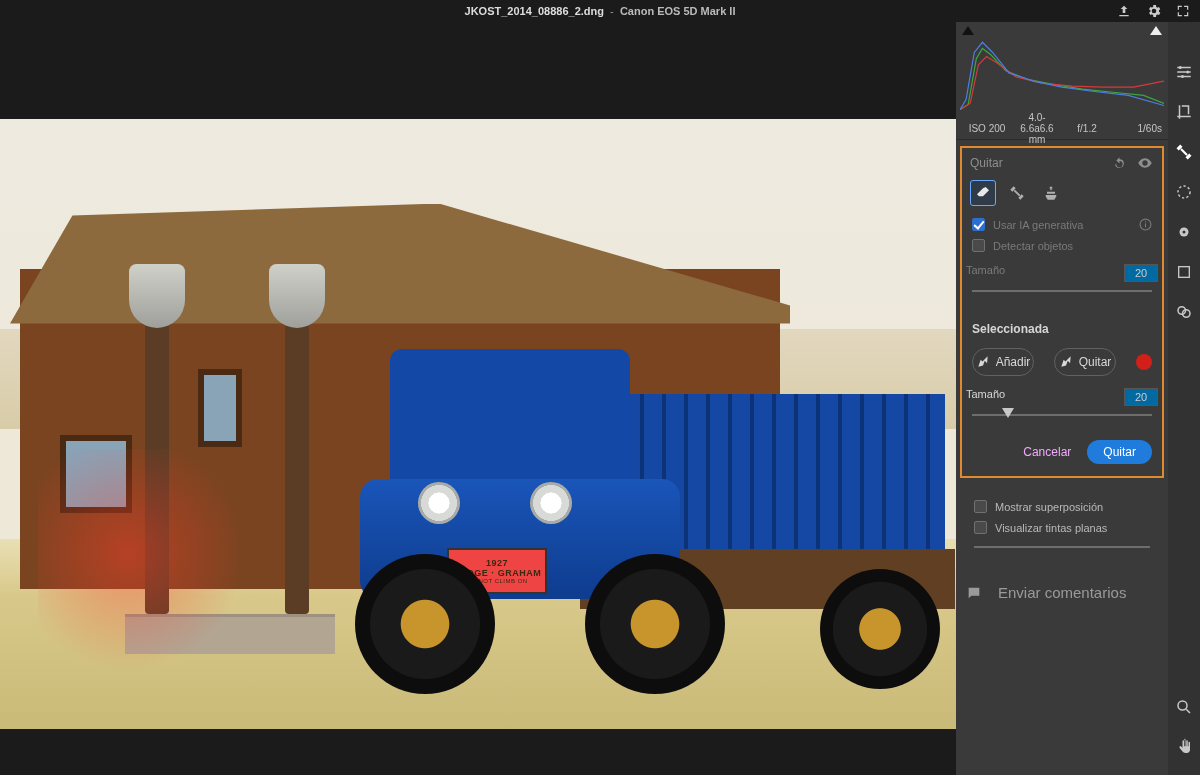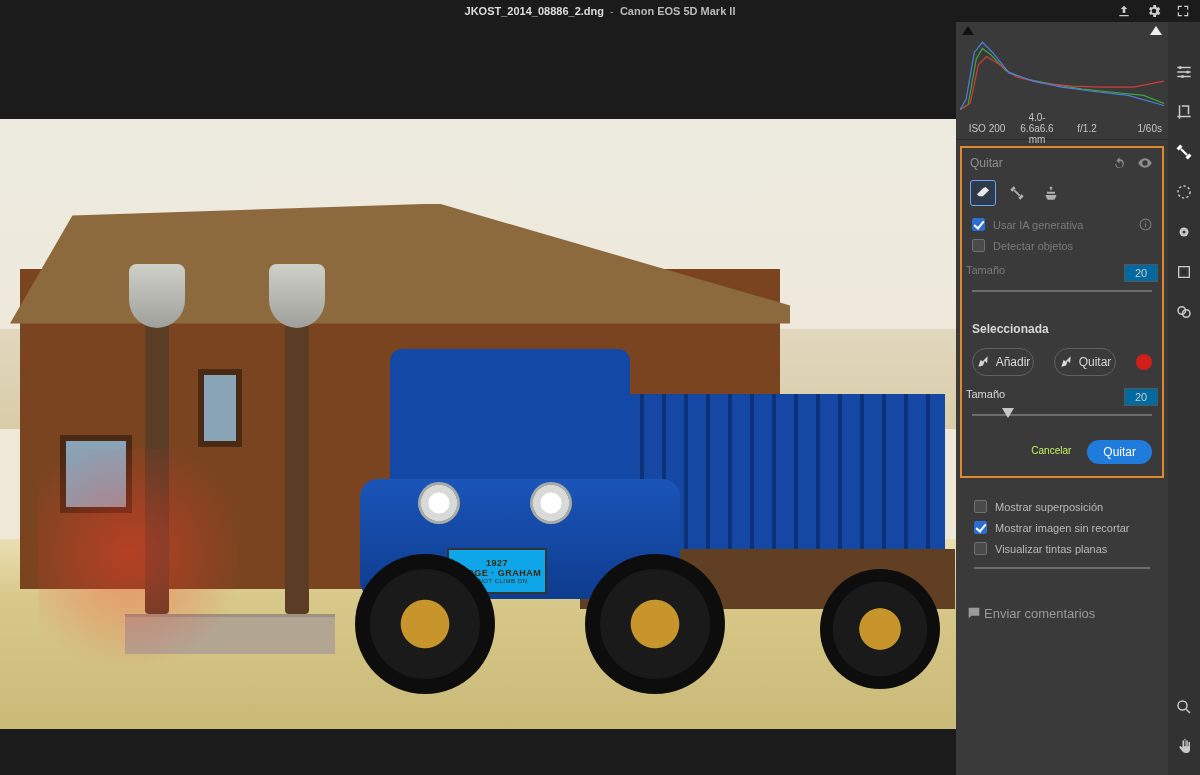--- a/index.html
+++ b/index.html
@@ -36,21 +36,21 @@
 .shell .txt span{line-height:1.05}
 .glow{position:absolute;left:38px;bottom:50px;width:200px;height:230px;background:radial-gradient(circle at 45% 45%,rgba(255,60,40,.45),rgba(255,60,40,0) 70%)}
 .truckcab{position:absolute;left:390px;bottom:200px;width:240px;height:180px;background:#1348a7;border-radius:12px}
 .truckhood{position:absolute;left:360px;bottom:130px;width:320px;height:120px;background:linear-gradient(#1a55b9,#0e3c8e);border-radius:18px}
 .truckbed{position:absolute;left:600px;bottom:180px;width:345px;height:155px;background:repeating-linear-gradient(90deg,#1548a5 0 18px,#0c3377 18px 22px)}
 .truckbed::after{content:"";position:absolute;bottom:-60px;left:-20px;right:-10px;height:60px;background:#613f22}
 .wheel{position:absolute;bottom:35px;width:140px;height:140px;border-radius:50%;background:radial-gradient(circle,#c7952b 0 24%,#1a1a1a 25% 55%,#0d0d0d 56% 100%)}
 .w1{left:355px}.w2{left:585px}.w3{left:820px;width:120px;height:120px;bottom:40px}
 .head{position:absolute;bottom:205px;width:42px;height:42px;border-radius:50%;background:radial-gradient(circle,#fff 0 35%,#d8dad8 36% 60%,#a9aba9 61% 100%)}
 .h1{left:418px}.h2{left:530px}
-.plate{position:absolute;left:447px;bottom:135px;width:100px;height:46px;background:#0ea5e9;border:2px solid #333;font-size:9px;text-align:center;color:#3a2a10;display:flex;flex-direction:column;justify-content:center;font-weight:700;letter-spacing:.5px}
+.plate{position:absolute;left:447px;bottom:135px;width:100px;height:46px;background:#ef4444;border:2px solid #333;font-size:9px;text-align:center;color:#3a2a10;display:flex;flex-direction:column;justify-content:center;font-weight:700;letter-spacing:.5px}
 
 
 .panel{position:absolute;top:22px;right:32px;bottom:0;width:212px;background:#3a3a3a}
 .toolrail{position:absolute;top:22px;right:0;bottom:0;width:32px;background:#323232;display:flex;flex-direction:column;align-items:center;padding-top:40px;gap:20px}
 .toolrail .rbtn{width:20px;height:20px;display:flex;align-items:center;justify-content:center;cursor:pointer}
 .toolrail .rbtn svg{fill:#c8c8c8}
 .toolrail .rbtn.sel svg{fill:#fff}
 .toolrail .spacer{flex:1}
 
 
@@ -86,26 +86,26 @@
 .lblrow .val{margin-left:auto;width:34px;height:18px;background:#0369a1;border:1px solid #555;text-align:center;color:#ccc;font-size:11px;line-height:16px}
 .slide{position:relative;height:14px;margin:0 10px 8px}
 .slide .track{position:absolute;left:0;right:0;top:6px;height:2px;background:#6d6d6d}
 .slide .thumb{position:absolute;top:0;width:0;height:0;border-left:6px solid transparent;border-right:6px solid transparent;border-top:10px solid #c8c8c8}
 .sec-title{padding:16px 10px 8px;color:#d6d6d6;font-size:12px;font-weight:600}
 .btnrow{display:flex;gap:20px;padding:4px 10px;align-items:center}
 .obtn{flex:1;height:28px;border:1px solid #616161;border-radius:14px;display:flex;align-items:center;justify-content:center;gap:6px;color:#d8d8d8;font-size:12px;cursor:pointer}
 .obtn svg{fill:#d8d8d8}
 .dot{width:16px;height:16px;border-radius:50%;background:#d1201a;flex-shrink:0}
 .actrow{display:flex;justify-content:flex-end;gap:8px;padding:10px 10px 2px}
-.flat{color:#bef264;font-size:10px;padding:5px 8px;cursor:pointer}
+.flat{color:#f0abfc;font-size:12px;padding:5px 8px;cursor:pointer}
 .primary{background:#1f7bdc;color:#fff;border-radius:13px;padding:5px 16px;font-size:12px;cursor:pointer}
 
 
 .below{padding:12px 8px}
-.fbk{display:flex;align-items:center;gap:2px;color:#9a9a9a;padding:10px 10px 0;font-size:13px}
+.fbk{display:flex;align-items:center;gap:16px;color:#9a9a9a;padding:10px 10px 0;font-size:15px}
 .fbk svg{fill:#9a9a9a}
 </style>
 </head>
 <body>
 
 <div class="topbar">
   <span class="title">
     <span>JKOST_2014_08886_2.dng</span>
     <span class="sep"> &nbsp;<span>-</span>&nbsp; </span>
     <span class="camera">Canon EOS 5D Mark II</span>
@@ -322,24 +322,20 @@
       <span class="flat">Cancelar</span>
       <span class="primary">Quitar</span>
     </div>
   </div>
 
   <div class="below">
     <label class="chk full">
       <span class="box"></span>
         <span>Mostrar superposición</span>
     </label>
-    <label class="chk on full">
-      <span class="box"></span>
-        <span>Mostrar imagen sin recortar</span>
-    </label>
     <label class="chk full">
       <span class="box"></span>
         <span>Visualizar tintas planas</span>
     </label>
     <div class="slide" style="margin-top:2px">
       <div class="track"></div>
     </div>
   </div>
 
   <div class="fbk">

